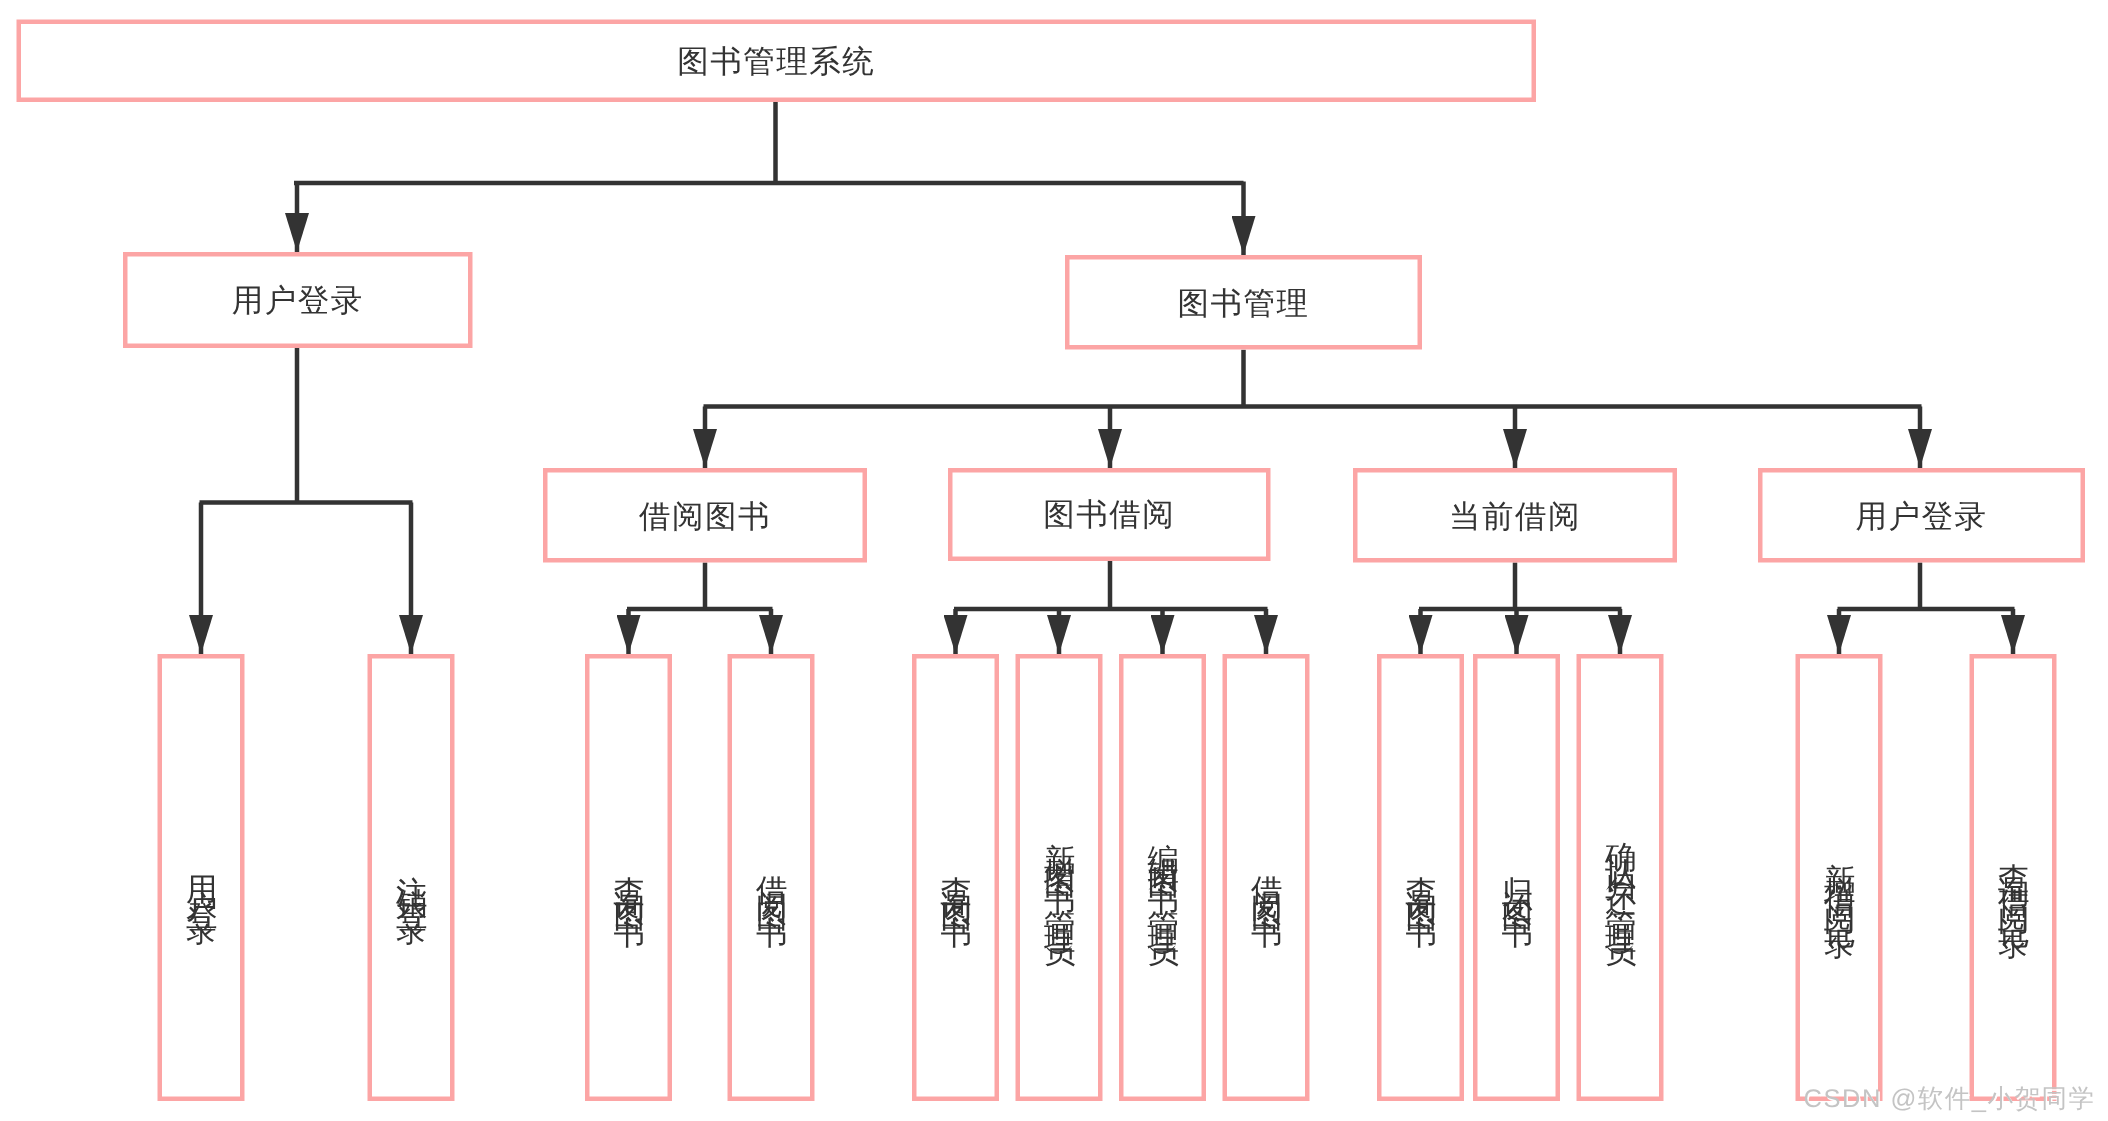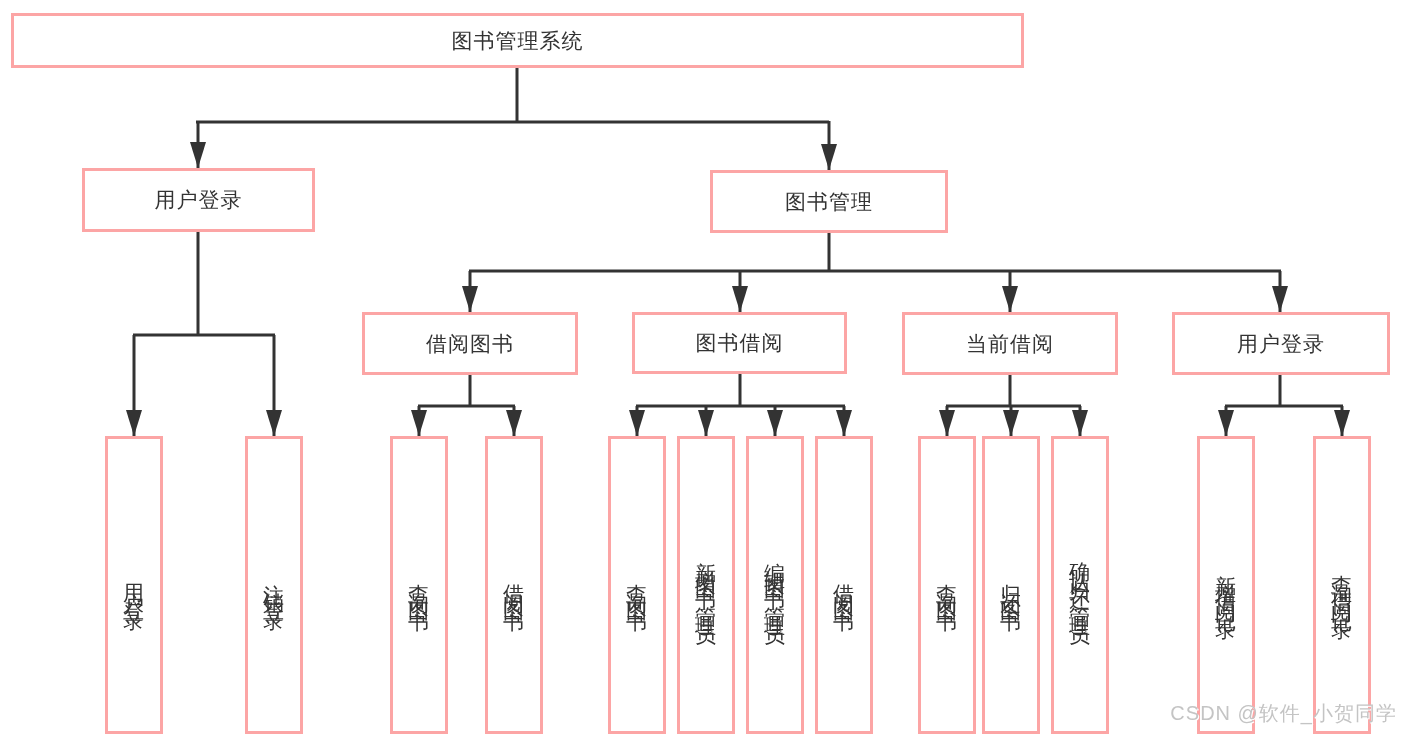--- a/index.html
+++ b/index.html
@@ -32,22 +32,22 @@
     letter-spacing: 1px;
   }
   .v span {
     writing-mode: vertical-lr;
     text-orientation: mixed;
     line-height: 1;
     letter-spacing: 9px;
   }
   .watermark {
     position: absolute;
-    right: 8px; bottom: 20px;
-    font-size: 20px;
+    right: 8px; bottom: 3px;
+    font-size: 17px;
     color: #c4c4c4;
     letter-spacing: 1px;
     text-shadow: 1px 1px 0 #ffffff;
     white-space: nowrap;
   }
 </style>
 </head>
 <body>
 
 <div class="stage">

